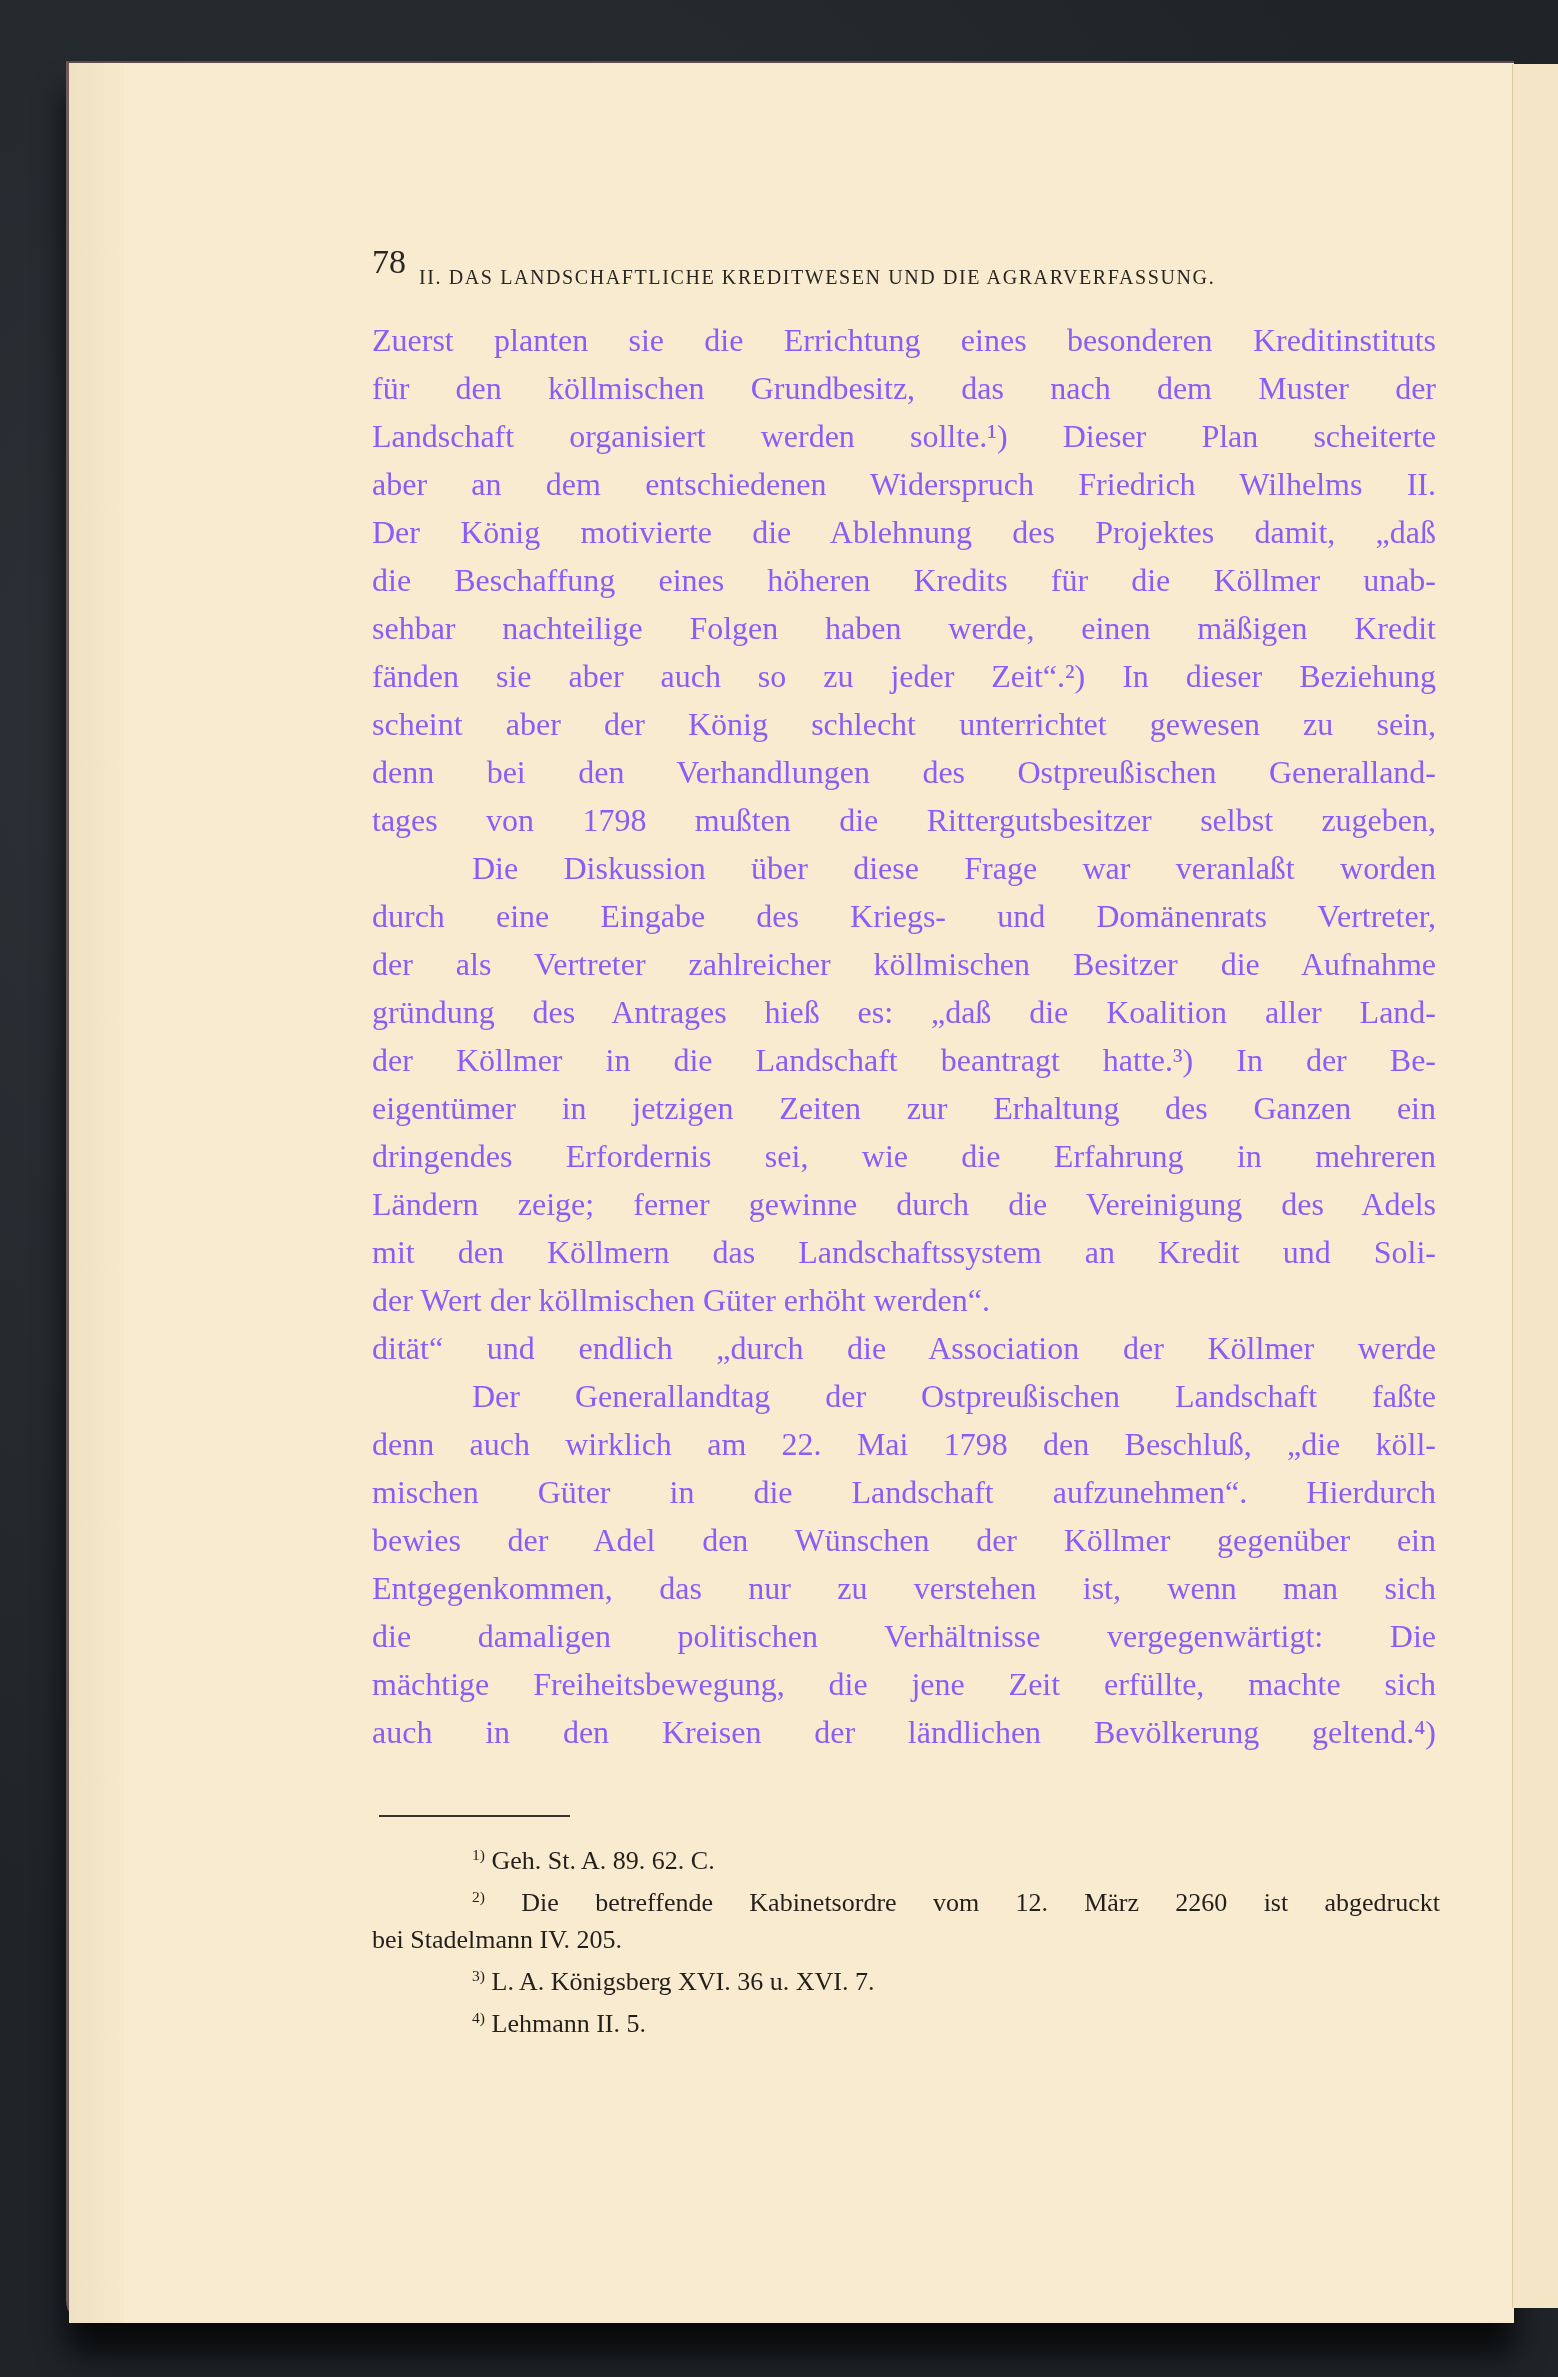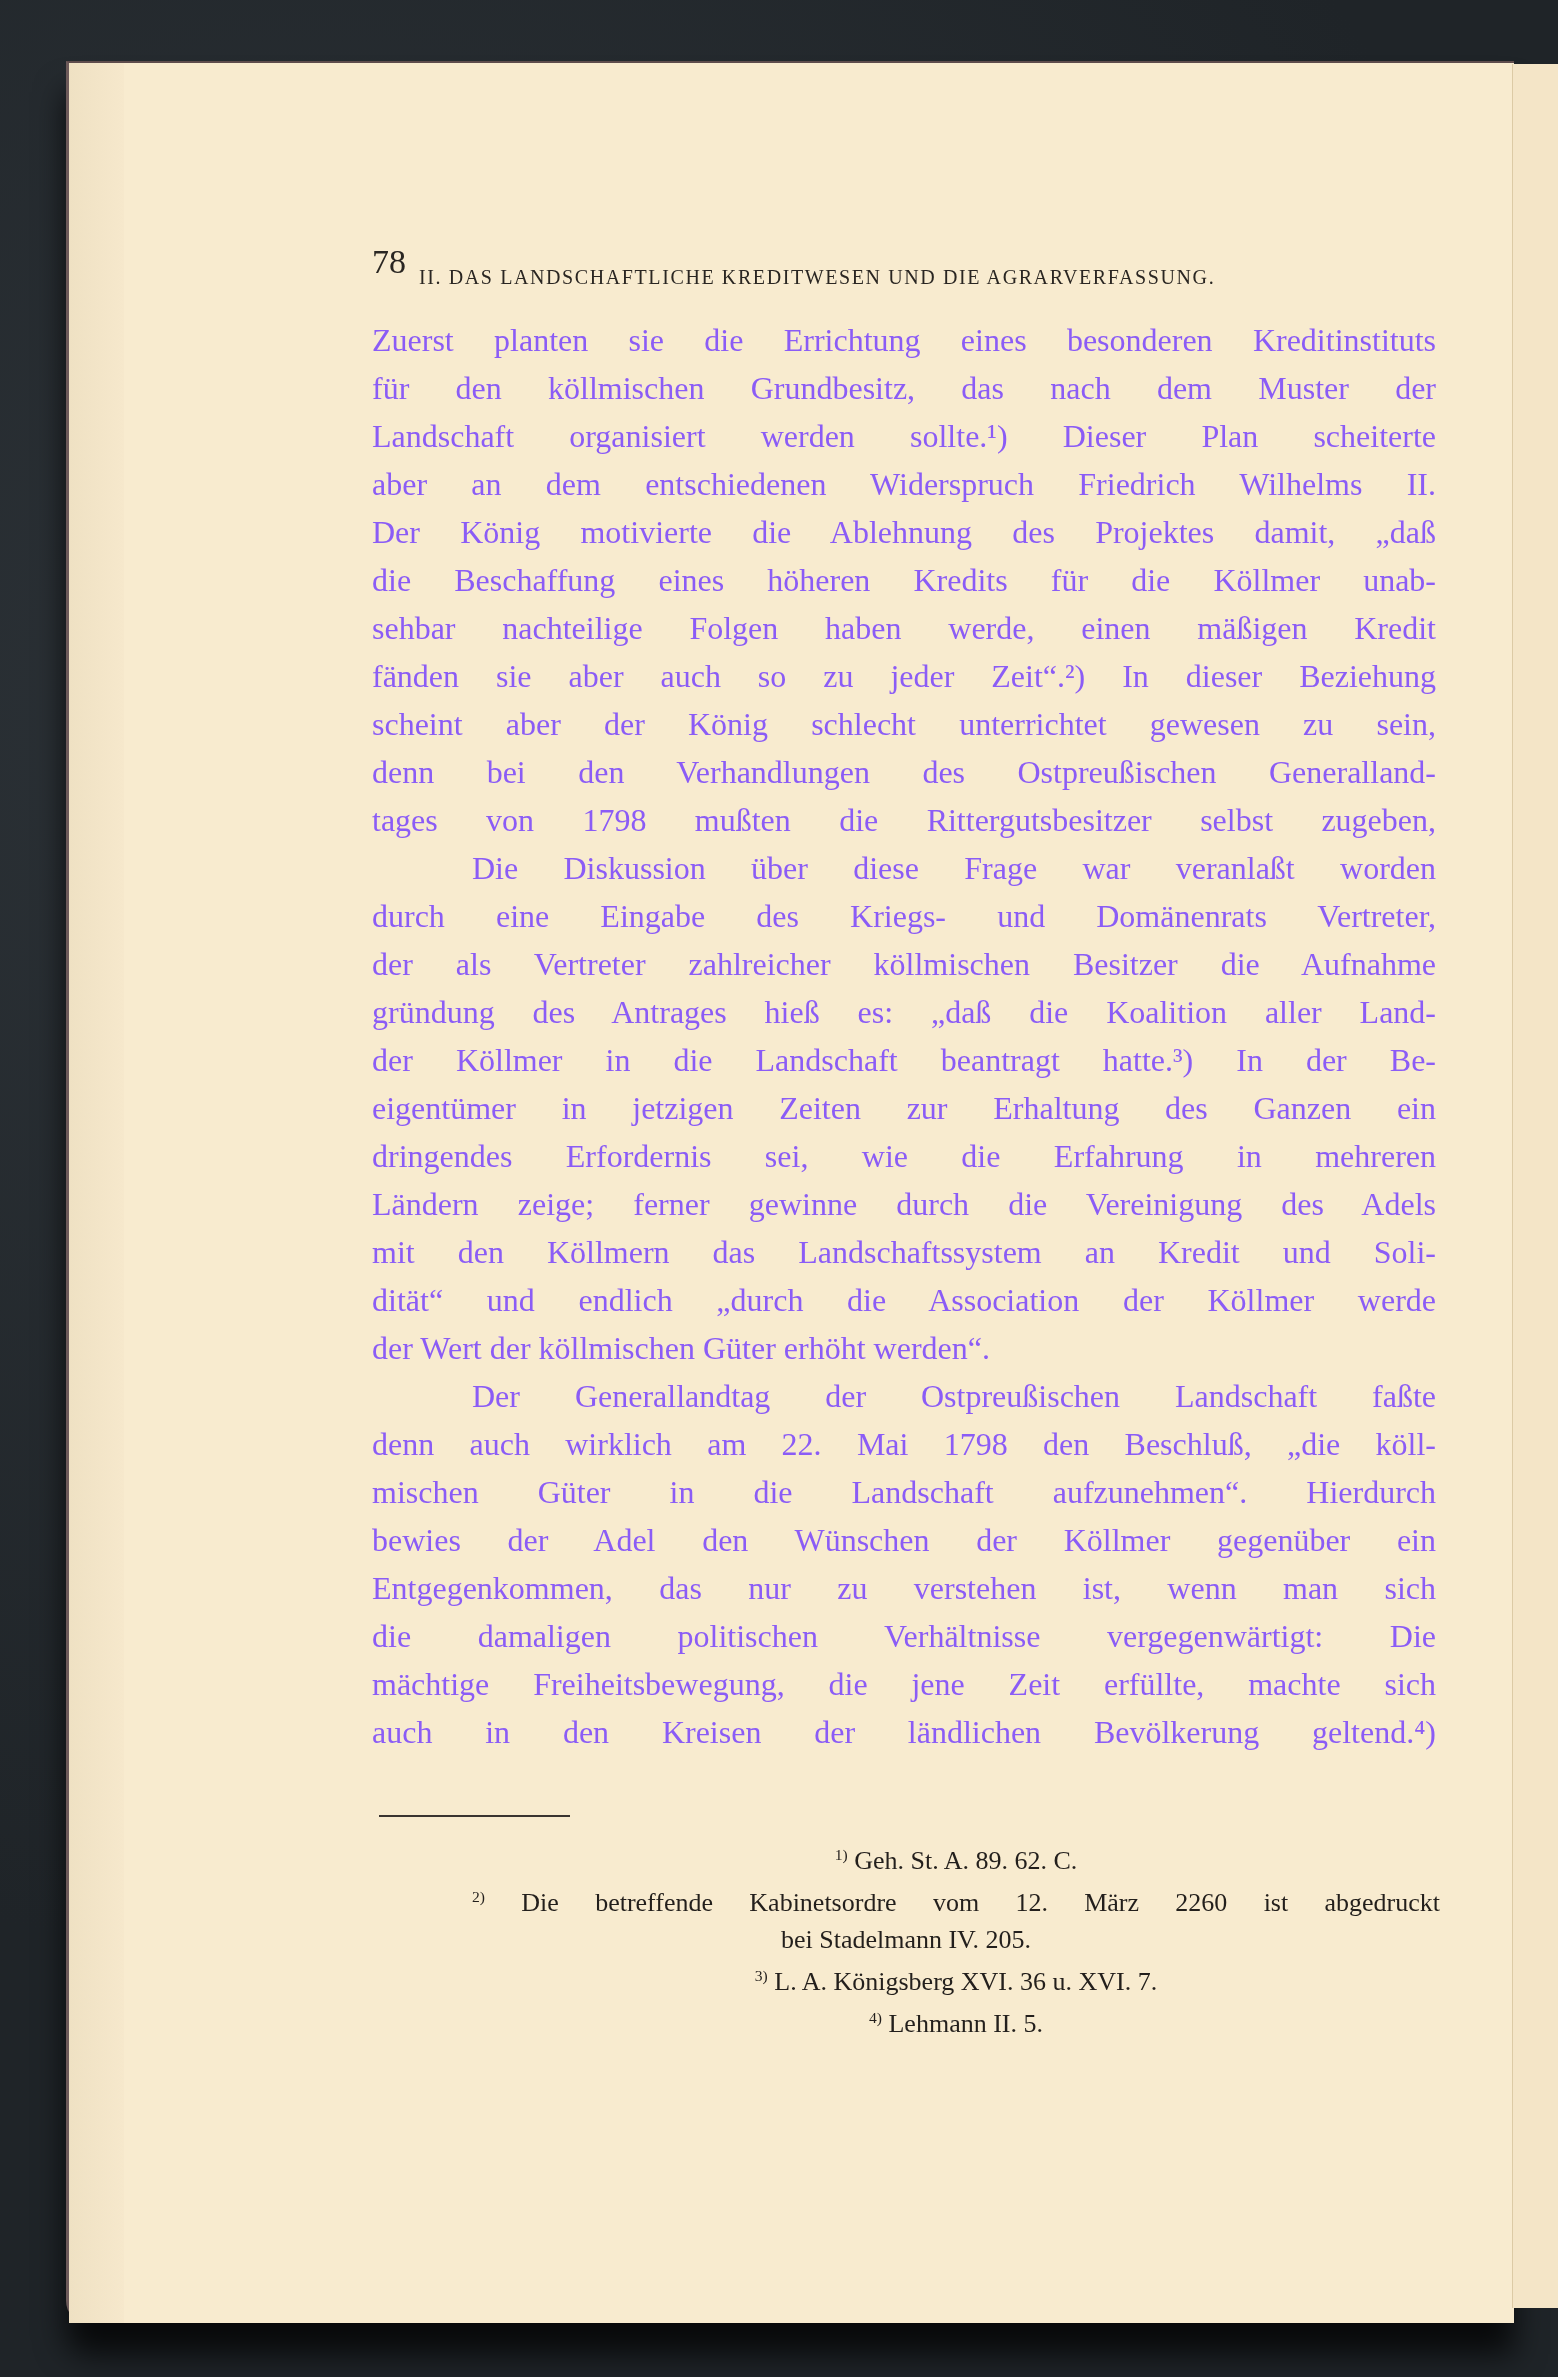--- a/index.html
+++ b/index.html
@@ -38,21 +38,21 @@
   }
   .body-text p { margin:0; }
   .line { display:block; text-align-last:justify; white-space:nowrap; }
   .line.last { text-align-last:left; }
   sup { font-size:18.7px; vertical-align:11px; }
   .rule {
     position:absolute; left:379px; top:1815px; width:191px; height:2.3px; background:#3a3430;
   }
   .footnotes {
     position:absolute; left:372px; top:1837px; width:1068px;
-    color:#231f1c; font-size:26px; line-height:36px;text-align:center;
+    color:#231f1c; font-size:26px; line-height:36px;
   }
   .fn { display:block; white-space:nowrap; }
   .fn.ind { padding-left:100px; }
   .fn.just { text-align-last:justify; }
   .fn sup { font-size:15.6px; vertical-align:9.4px; }
 </style>
 </head>
 <body>
 
 <div class="page">
@@ -82,22 +82,22 @@
   <p>
     <span class="line" style="padding-left:100px">Die Diskussion über diese Frage war veranlaßt worden</span>
     <span class="line">durch eine Eingabe des Kriegs- und Domänenrats Vertreter,</span>
     <span class="line">der als Vertreter zahlreicher köllmischen Besitzer die Aufnahme</span>
     <span class="line">gründung des Antrages hieß es: „daß die Koalition aller Land-</span>
     <span class="line">der Köllmer in die Landschaft beantragt hatte.³) In der Be-</span>
     <span class="line">eigentümer in jetzigen Zeiten zur Erhaltung des Ganzen ein</span>
     <span class="line">dringendes Erfordernis sei, wie die Erfahrung in mehreren</span>
     <span class="line">Ländern zeige; ferner gewinne durch die Vereinigung des Adels</span>
     <span class="line">mit den Köllmern das Landschaftssystem an Kredit und Soli-</span>
+    <span class="line last">der Wert der köllmischen Güter erhöht werden“.</span>
     <span class="line">dität“ und endlich „durch die Association der Köllmer werde</span>
-    <span class="line last">der Wert der köllmischen Güter erhöht werden“.</span>
   </p>
   <p>
     <span class="line" style="padding-left:100px">Der Generallandtag der Ostpreußischen Landschaft faßte</span>
     <span class="line">denn auch wirklich am 22. Mai 1798 den Beschluß, „die köll-</span>
     <span class="line">mischen Güter in die Landschaft aufzunehmen“. Hierdurch</span>
     <span class="line">bewies der Adel den Wünschen der Köllmer gegenüber ein</span>
     <span class="line">Entgegenkommen, das nur zu verstehen ist, wenn man sich</span>
     <span class="line">die damaligen politischen Verhältnisse vergegenwärtigt: Die</span>
     <span class="line">mächtige Freiheitsbewegung, die jene Zeit erfüllte, machte sich</span>
     <span class="line">auch in den Kreisen der ländlichen Bevölkerung geltend.⁴)</span>

